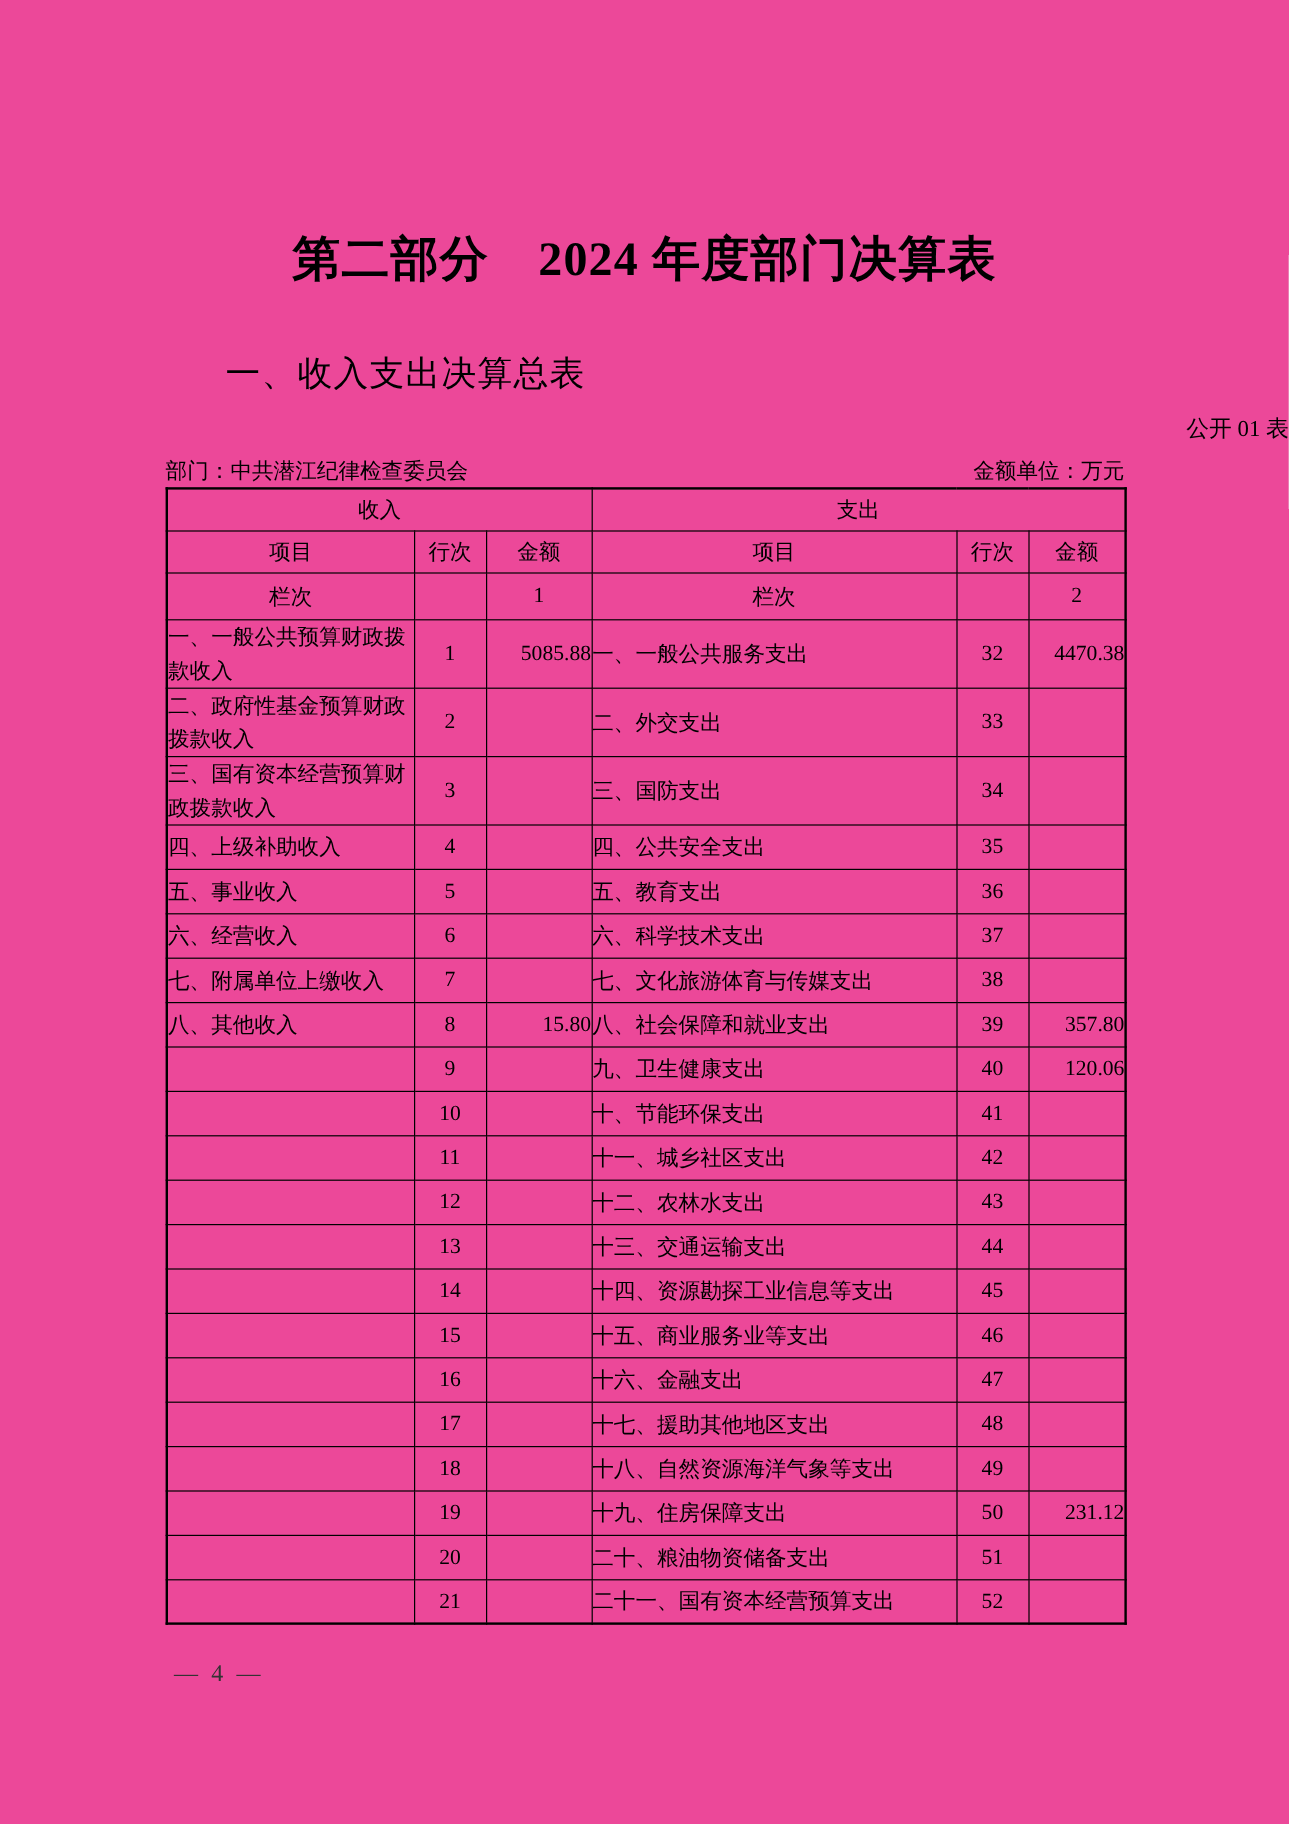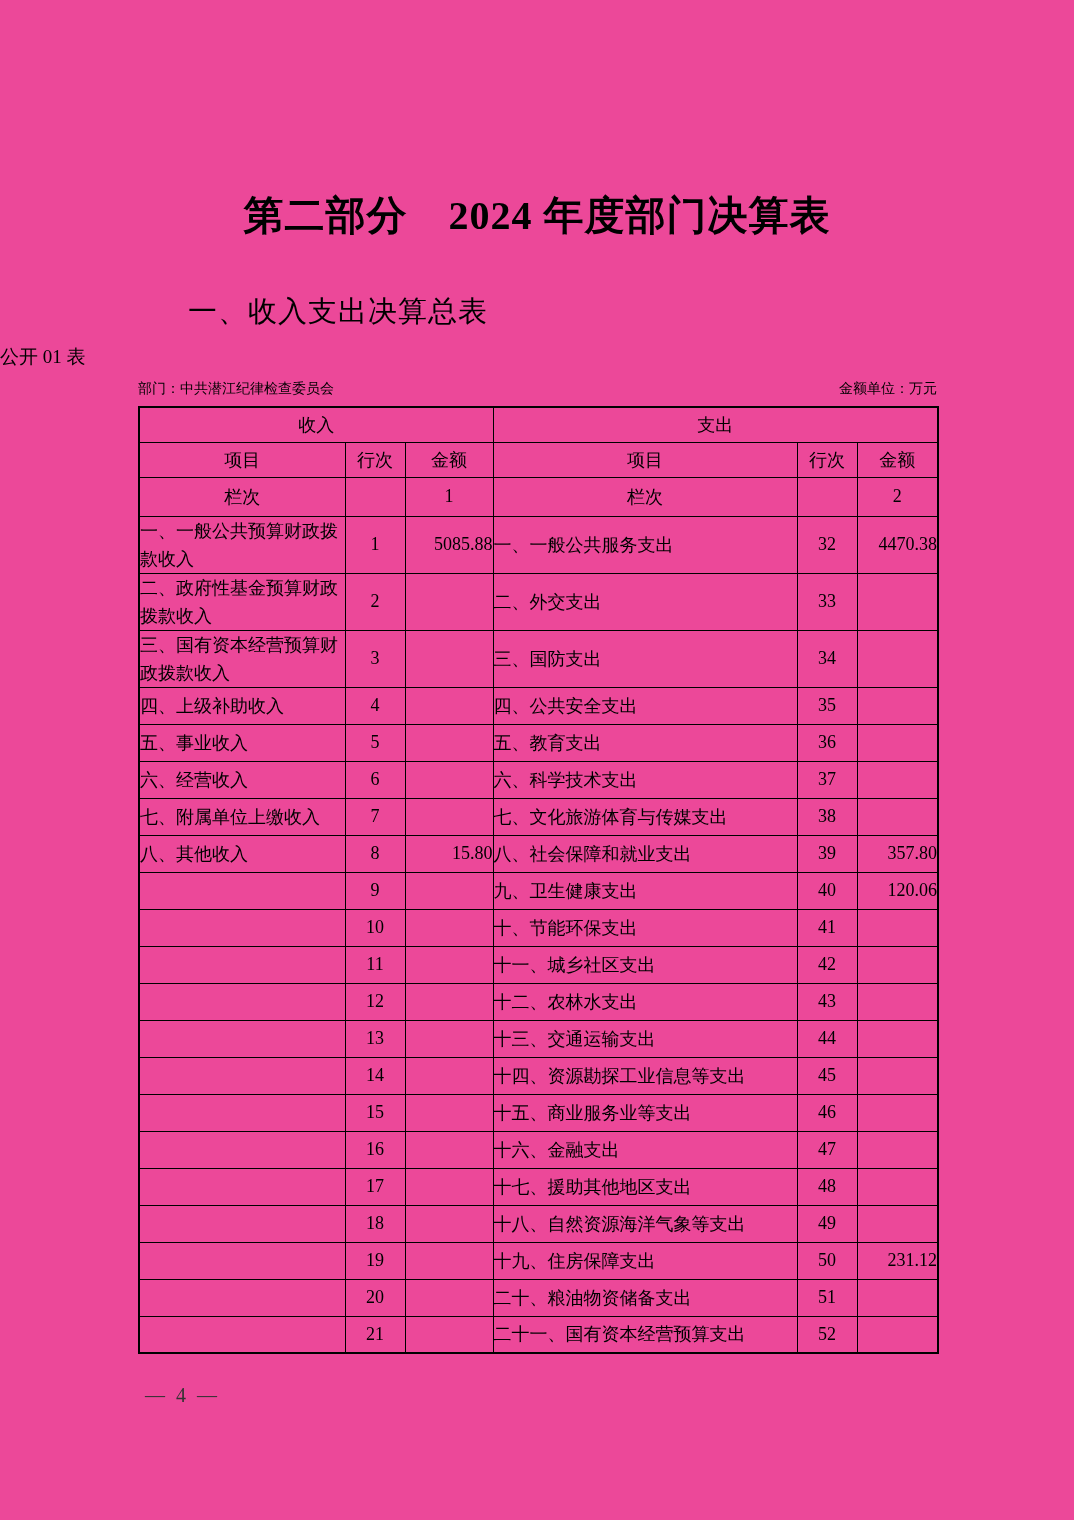--- a/index.html
+++ b/index.html
@@ -34,31 +34,31 @@
     font-family: "Liberation Sans", "DejaVu Sans", sans-serif;
     font-size: 29px;
     font-weight: 400;
     letter-spacing: 1px;
   }
   .table-label {
     position: absolute;
     top: 344px;
     left: 0;
     width: 100%;
-    text-align: left;
+    text-align: right;
     font-size: 19px;
   }
   .meta-row {
     position: absolute;
     top: 380px;
     left: 138px;
     width: 799px;
     display: flex;
     justify-content: space-between;
-    font-size: 14px;
+    font-size: 18px;
   }
   table.budget-table {
     position: absolute;
     top: 406px;
     left: 138px;
     width: 799px;
     border-collapse: collapse;
     table-layout: fixed;
     border: 2px solid #000;
     font-size: 18px;

